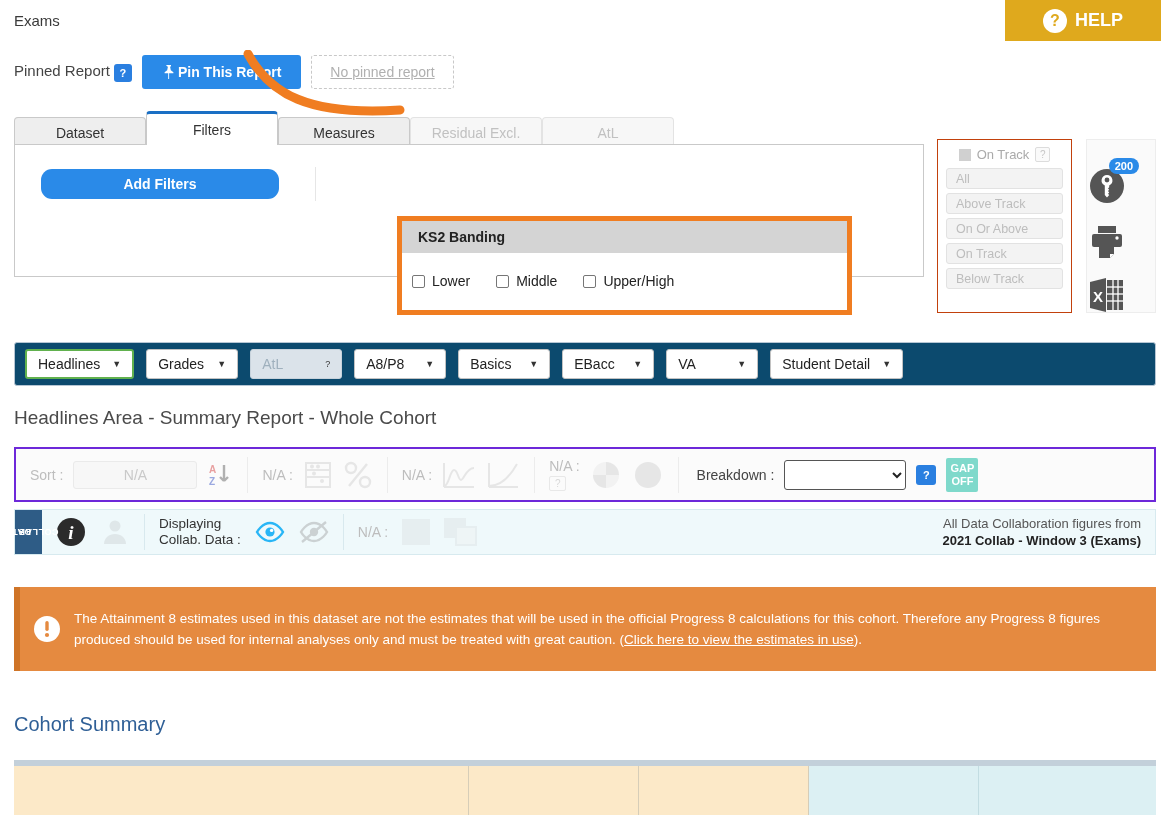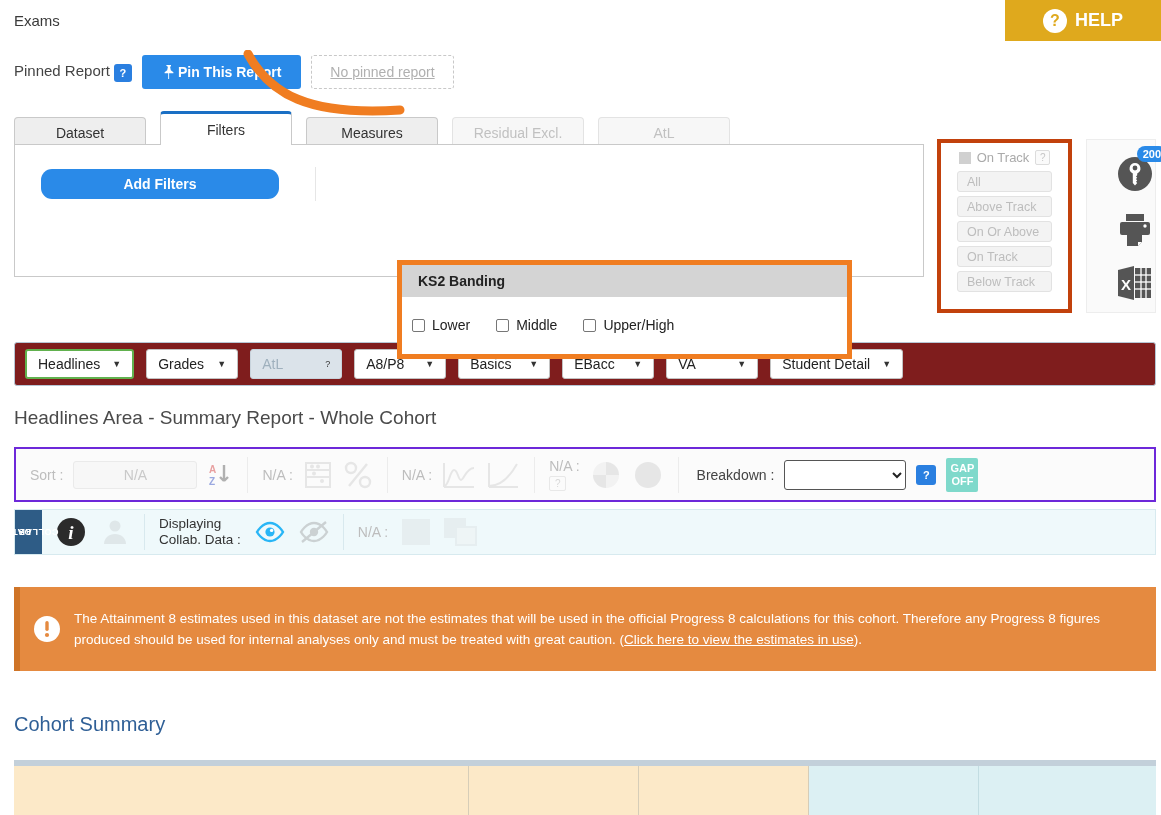--- a/index.html
+++ b/index.html
@@ -47,21 +47,21 @@
     font-family:inherit;
   }
   #no-pinned-report {
     border:1px dashed #c8c8c8; border-radius:3px; height:34px;
     padding:0 18px; display:flex; align-items:center;
     color:#b0b0b0; font-size:14px; background:#fff; cursor:pointer;text-decoration:underline;
   }
 
   
   #tabs-area { margin:22px 0 0 14px; width:910px; position:relative; }
-  #tab-strip { display:flex; align-items:flex-end; height:34px; gap:14px; }
+  #tab-strip { display:flex; align-items:flex-end; height:34px; gap:0; }
   .tab {
     height:31px; min-width:132px; padding:0 14px;
     display:flex; align-items:center; justify-content:center;
     background:#eeeeee; border:1px solid #c9c9c9; border-bottom:none;
     border-radius:4px 4px 0 0; font-size:14px; color:#333;
     cursor:pointer; position:relative; top:3px;
   }
   .tab.active {
     background:#fff; border-top:3px solid #1a6fc4; height:34px; top:0;
     color:#333; z-index:3;
@@ -82,37 +82,37 @@
     background:#e6e6e6;
   }
 
   
   #swoosh { position:absolute; left:230px; top:50px; pointer-events:none; }
 
   
   #ks2-box {
     position:absolute; left:397px; top:216px;
     width:455px; height:99px;
-    border:5px solid #f07d21; background:#fff; z-index:5;margin-top:44px;
+    border:5px solid #f07d21; background:#fff; z-index:5;
   }
   #ks2-header {
     background:#d4d4d4; height:32px; display:flex; align-items:center;
     padding-left:16px; font-weight:bold; font-size:14px; color:#222;
   }
   #ks2-body { padding:20px 0 0 10px; display:flex; align-items:center; gap:26px; }
   .cb-item { display:flex; align-items:center; gap:7px; font-size:14px; color:#222; cursor:pointer; }
   .cb-box {
     width:13px;height:13px;border:1px solid #767676;border-radius:2px;background:#fff;
     display:inline-block;
   }
 
   
   #ontrack-panel {
     position:absolute; left:937px; top:139px; width:135px; height:174px;
-    border:4px solid #c2410c; background:#fff; padding:7px 16px;
+    border:1px solid #c2410c; background:#fff; padding:7px 8px;
   }
   #ontrack-head {
     display:flex; align-items:center; justify-content:center; gap:6px;
     font-size:13px; color:#aaa; margin-bottom:6px;
   }
   .swatch-grey { width:12px;height:12px;background:#d0d0d0;display:inline-block; }
   .qmark-grey {
     width:15px;height:15px;border:1px solid #dcdcdc;border-radius:2px;
     display:inline-flex;align-items:center;justify-content:center;
     font-size:10px;color:#c6c6c6;background:#fafafa;
@@ -120,33 +120,33 @@
   .ot-btn {
     height:21px; margin-bottom:4px; background:#f3f3f3; border:1px solid #e2e2e2;
     border-radius:3px; color:#bdbdbd; font-size:12.5px;
     display:flex; align-items:center; padding-left:9px; cursor:pointer;
   }
 
   
   #icon-rail {
     position:absolute; left:1086px; top:139px; width:70px; height:174px;
     background:#fafafa; border:1px solid #ededed;
-    display:flex; flex-direction:column; align-items:flex-end; padding-top:14px; gap:14px;
+    display:flex; flex-direction:column; align-items:flex-start; padding-top:26px; gap:14px;
   }
   .rail-icon { position:relative; cursor:pointer; }
   #badge-200 {
     position:absolute; top:-8px; right:-12px;
     background:#2a8ae8; color:#fff; border-radius:9px;
     font-size:11px; font-weight:bold; padding:1px 6px; line-height:14px;
   }
 
   
   #nav-bar {
     position:absolute; left:14px; top:342px; width:1142px; height:44px;
-    background:#7f1d1d; border:1px solid #b6c6d4; border-radius:3px;
+    background:#0c4a6e; border:1px solid #b6c6d4; border-radius:3px;
     display:flex; align-items:center; padding-left:10px; gap:12px;
   }
   .nav-btn {
     height:30px; min-width:92px; padding:0 11px; background:#fff;
     border:1px solid #c2c2c2; border-radius:3px;
     display:flex; align-items:center; justify-content:space-between; gap:12px;
     font-size:14px; color:#222; cursor:pointer;
   }
   .nav-btn.sel { border:2px solid #61b14e; }
   .nav-btn.dis { background:#dbe3ea; border-color:#c8d3dc; color:#9fb0bd; }
@@ -512,20 +512,24 @@
 
   <div class="collab-seg">
     <span class="na-text">N/A :</span>
     <span style="width:28px;height:26px;background:#e6eef0;display:inline-block;"></span>
     <span style="position:relative;width:34px;height:28px;display:inline-block;">
       <span style="position:absolute;left:0;top:0;width:22px;height:20px;background:#e6eef0;"></span>
       <span style="position:absolute;left:11px;top:8px;width:22px;height:20px;background:#eef5f6;border:2px solid #e6eef0;"></span>
     </span>
   </div>
 
+  <div id="collab-source">
+    <span>All Data Collaboration figures from</span><br>
+    <b>2021 Collab - Window 3 (Exams)</b>
+  </div>
 </div>
 
 <div id="warn-banner">
   <div id="warn-icon">
     <svg width="28" height="28" viewBox="0 0 28 28">
       <circle cx="14" cy="14" r="13" fill="#ffffff"></circle>
       <rect x="12.3" y="6" width="3.4" height="10" rx="1.7" fill="#e58a40"></rect>
       <circle cx="14" cy="20" r="2.1" fill="#e58a40"></circle>
     </svg>
   </div>

